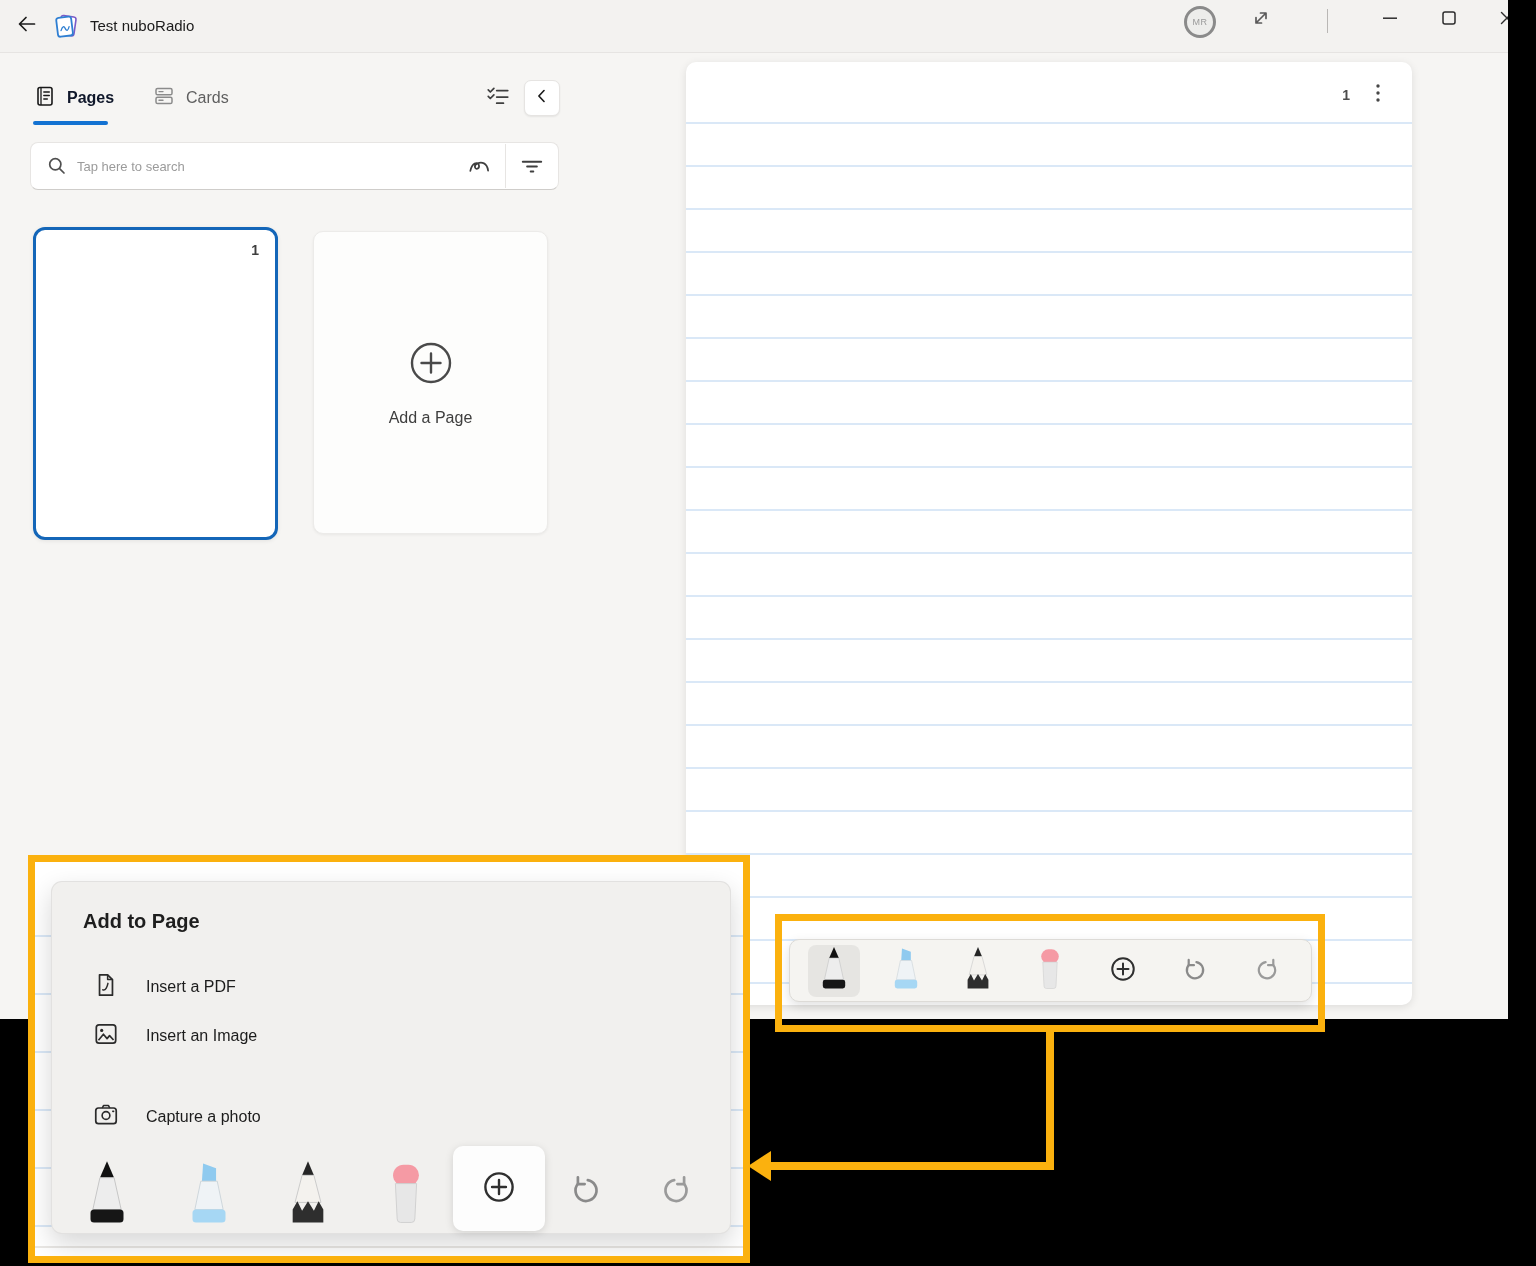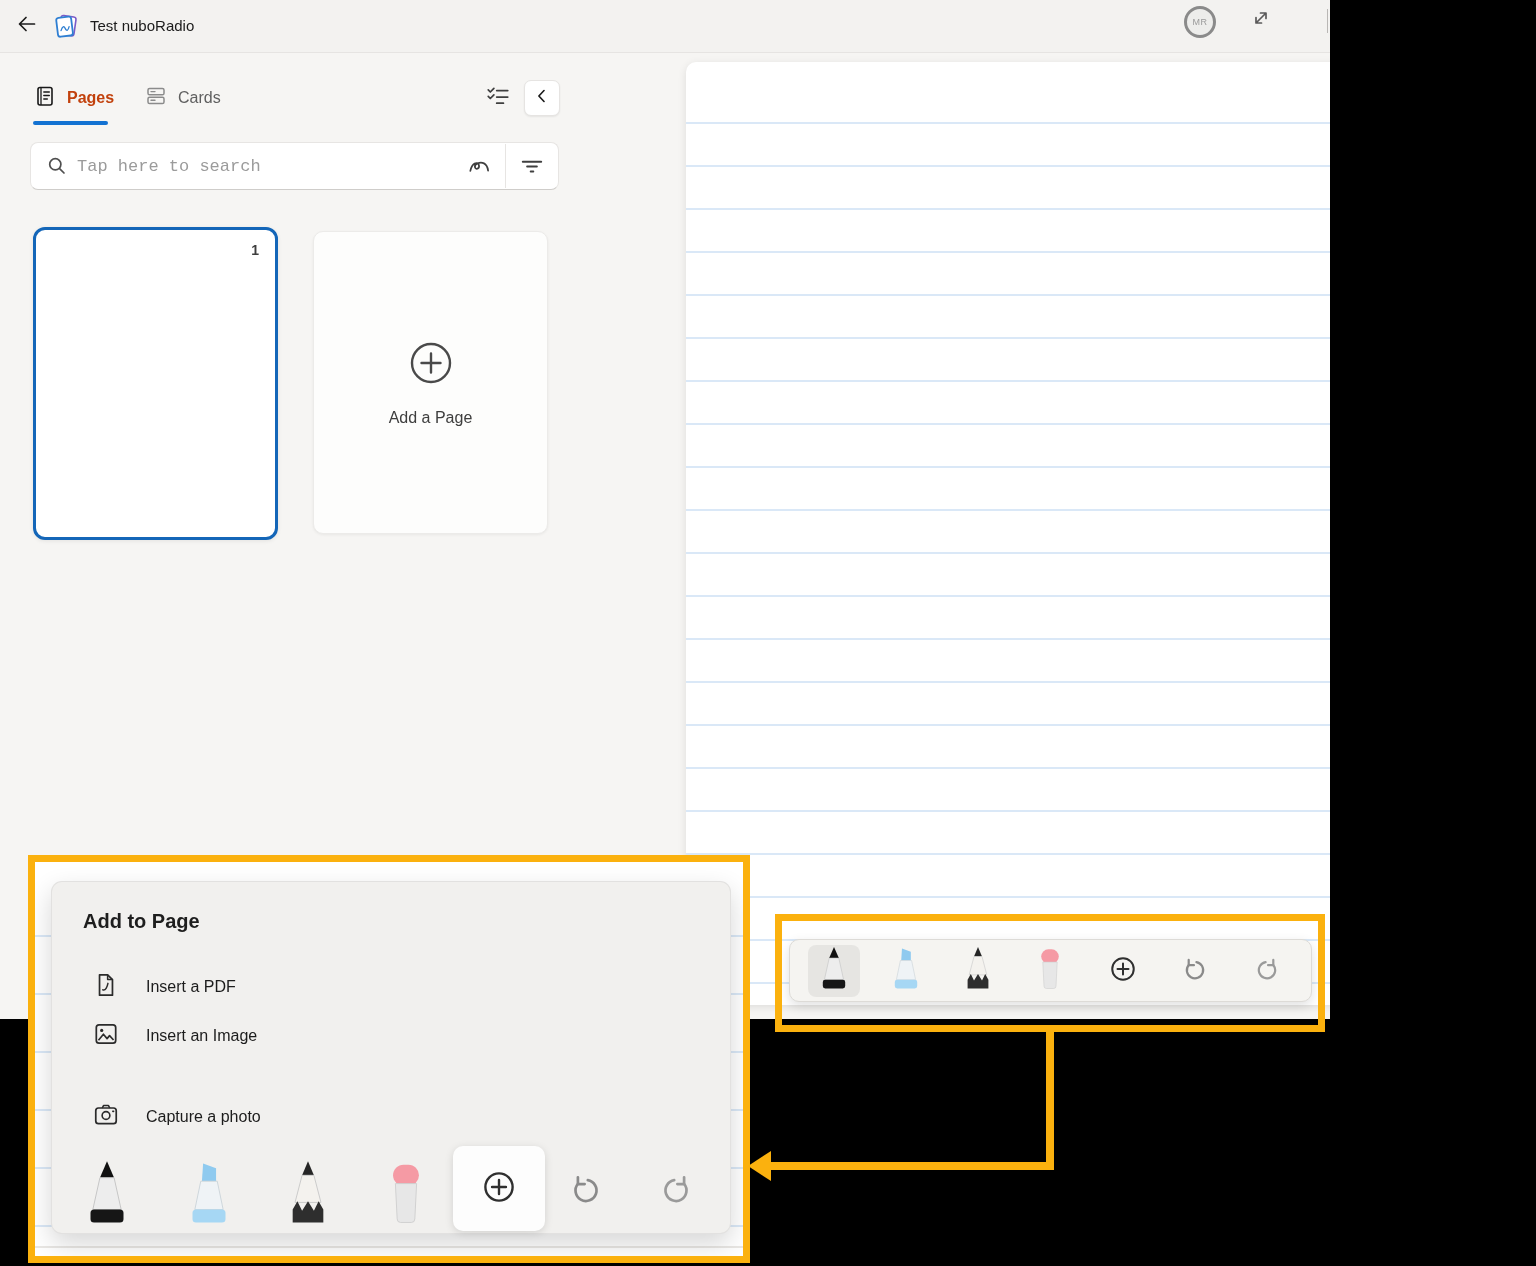--- a/index.html
+++ b/index.html
@@ -3,44 +3,44 @@
 <meta charset="utf-8">
 <style>
   * { margin:0; padding:0; box-sizing:content-box; }
   html,body { background:#000; }
   #app {
     position:relative; width:1536px; height:1266px; background:#000;
     font-family:"Liberation Sans", sans-serif; overflow:hidden;
     -webkit-user-select:none; user-select:none;
   }
   
-  .shot { position:absolute; left:0; top:0; width:1330px; height:1019px; background:#f6f5f3; overflow:hidden; }
+  .shot { position:absolute; left:0; top:0; width:1508px; height:1019px; background:#f6f5f3; overflow:hidden; }
 
   .titlebar { position:absolute; left:0; top:0; width:1536px; height:52px; background:#f3f2f0; border-bottom:1px solid #e6e4e2; }
   .back-btn { position:absolute; left:12px; top:11px; width:30px; height:30px; display:flex; align-items:center; justify-content:center; border-radius:5px; }
   .appicon { position:absolute; left:52px; top:12px; width:28px; height:28px; }
   .apptitle { position:absolute; left:90px; top:0; height:52px; line-height:52px; font-size:15px; color:#1b1b1b; }
   .avatar { position:absolute; left:1184px; top:6px; width:26px; height:26px; border-radius:50%; background:#ededeb; border:3px solid #8a8a8a; display:flex; align-items:center; justify-content:center; font-size:9px; font-weight:normal; color:#9a9a9a; letter-spacing:.5px; }
   .tb-icon { position:absolute; top:5px; width:30px; height:30px; display:flex; align-items:center; justify-content:center; }
   .tb-divider { position:absolute; left:1327px; top:9px; width:1px; height:24px; background:#b9b7b5; }
 
   
   .tab { position:absolute; top:80px; display:flex; align-items:center; gap:10px; height:36px; }
   .tab-pages { left:33px; }
-  .tab-cards { left:144px; }
+  .tab-cards { left:152px; }
   .tab-label { font-size:16px; }
-  .tab-pages .tab-label { color:#c2410c; font-weight:600; }
+  .tab-pages .tab-label { color:#0f172a; font-weight:600; }
   .tab-cards .tab-label { color:#5f5f5f; }
   .tab-underline { position:absolute; left:33px; top:121px; width:75px; height:4px; border-radius:2px; }
   .multiselect-btn { position:absolute; left:483px; top:83px; width:30px; height:30px; display:flex; align-items:center; justify-content:center; }
   .collapse-btn { position:absolute; left:524px; top:80px; width:34px; height:34px; background:#fff; border:1px solid #e6e4e2; border-radius:7px; box-shadow:0 1px 2px rgba(0,0,0,.07); display:flex; align-items:center; justify-content:center; }
 
   .searchbox { position:absolute; left:30px; top:142px; width:527px; height:46px; background:#fff; border:1px solid #e7e5e3; border-bottom-color:#cfcdca; border-radius:8px; }
   .search-glass { position:absolute; left:14px; top:11px; }
-  .search-input { position:absolute; left:46px; top:0; width:330px; height:46px; border:0; outline:0; background:transparent; font-family:Liberation Mono, monospace; font-size:17px; color:#1b1b1b; }
+  .search-input { position:absolute; left:46px; top:0; width:330px; height:46px; border:0; outline:0; background:transparent; font-family:Liberation Sans, sans-serif; font-size:13px; color:#1b1b1b; }
   .search-input::placeholder { color:#9b9b9b; }
   .ink-btn { position:absolute; right:66px; top:10px; width:26px; height:26px; }
   .search-divider { position:absolute; right:52px; top:1px; width:1px; height:44px; background:#e7e5e3; }
   .filter-btn { position:absolute; right:13px; top:10px; width:26px; height:26px; }
 
   .thumb-selected { position:absolute; left:33px; top:227px; width:239px; height:307px; background:#fff; border:3px solid #1466b8; border-radius:12px; box-shadow:0 1px 4px rgba(0,0,0,.08); }
   .thumb-badge { position:absolute; top:12px; right:16px; font-size:14px; font-weight:600; color:#3e3e3e; }
   .thumb-add { position:absolute; left:313px; top:231px; width:233px; height:301px; background:#fdfdfc; border:1px solid #ecebe9; border-radius:10px; box-shadow:0 1px 3px rgba(0,0,0,.06); display:flex; flex-direction:column; align-items:center; justify-content:center; gap:18px; }
   .thumb-add-label { font-size:16px; color:#3e3e3e; }
 

